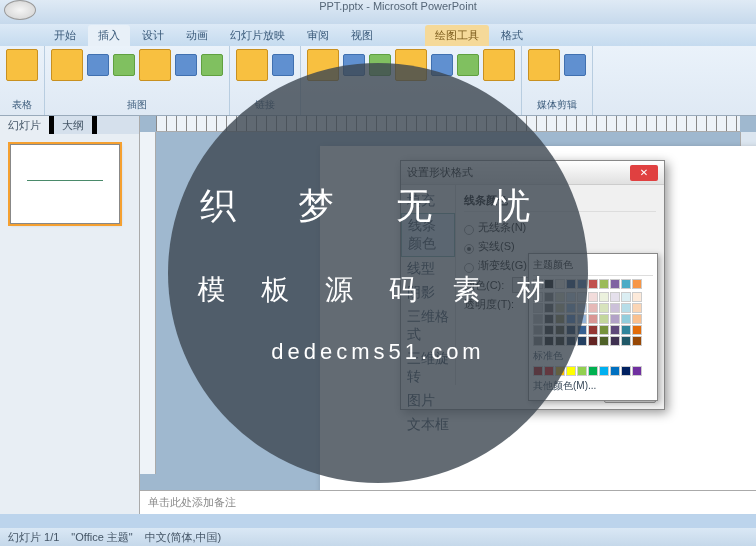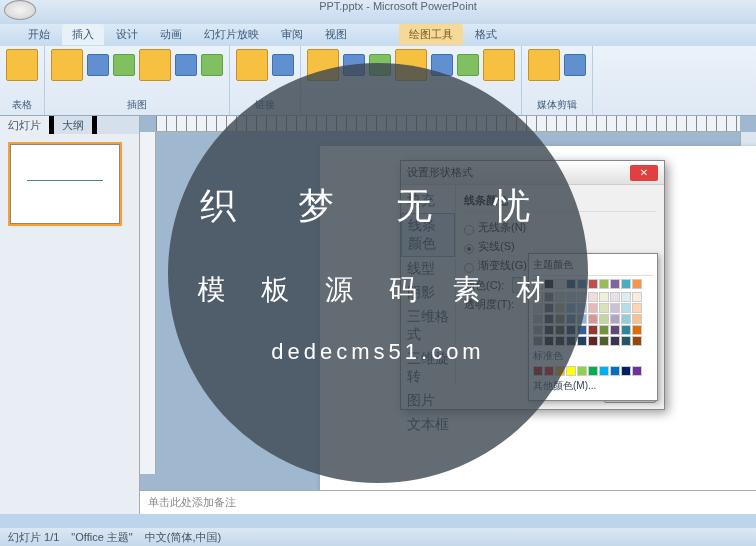--- a/index.html
+++ b/index.html
@@ -1,20 +1,20 @@
 <!DOCTYPE html>
 <html><head>
 <meta charset="utf-8">
 <style>
 *{margin:0;padding:0;box-sizing:border-box;font-family:"Microsoft YaHei",SimSun,sans-serif;font-size:11px}
 body{width:756px;height:546px;background:#bcd4ec;overflow:hidden;position:relative}
 .title-bar{height:24px;background:linear-gradient(#dfeaf5,#c6d9ec);display:flex;align-items:flex-start;padding:0 4px}
 .office-btn{width:32px;height:20px;border-radius:50%;background:radial-gradient(#f5f5f5,#d0d0d0);border:1px solid #999;margin-right:8px}
 .title-center{flex:1;text-align:center;color:#567;font-size:11px}
-.tabs{height:22px;background:linear-gradient(#dce9f6,#c5dbef);display:flex;align-items:flex-start;padding-left:18px;gap:2px}
+.tabs{height:22px;background:linear-gradient(#dce9f6,#c5dbef);display:flex;align-items:center;padding-left:44px;gap:2px}
 .tab{padding:3px 10px;color:#3a5a7a;cursor:pointer;border-radius:3px 3px 0 0}
 .tab.active{background:#e8f0f8}
 .tab.context{background:#f5d999;color:#7a5a1a}
 .ribbon{height:70px;background:linear-gradient(#eaf2fa,#dfe9f4);border-bottom:1px solid #9ab;display:flex}
 .ribbon-group{border-right:1px solid #b8cde0;padding:3px 6px;display:flex;flex-direction:column;justify-content:space-between}
 .ribbon-icons{display:flex;gap:4px;flex-wrap:wrap;align-items:center}
 .ribbon-icon{width:22px;height:22px;background:#f8c040;border:1px solid #c89020;border-radius:2px}
 .ribbon-icon.big{width:32px;height:32px}
 .ribbon-icon.blue{background:#6090d0;border-color:#4070b0}
 .ribbon-icon.green{background:#80c060;border-color:#60a040}

